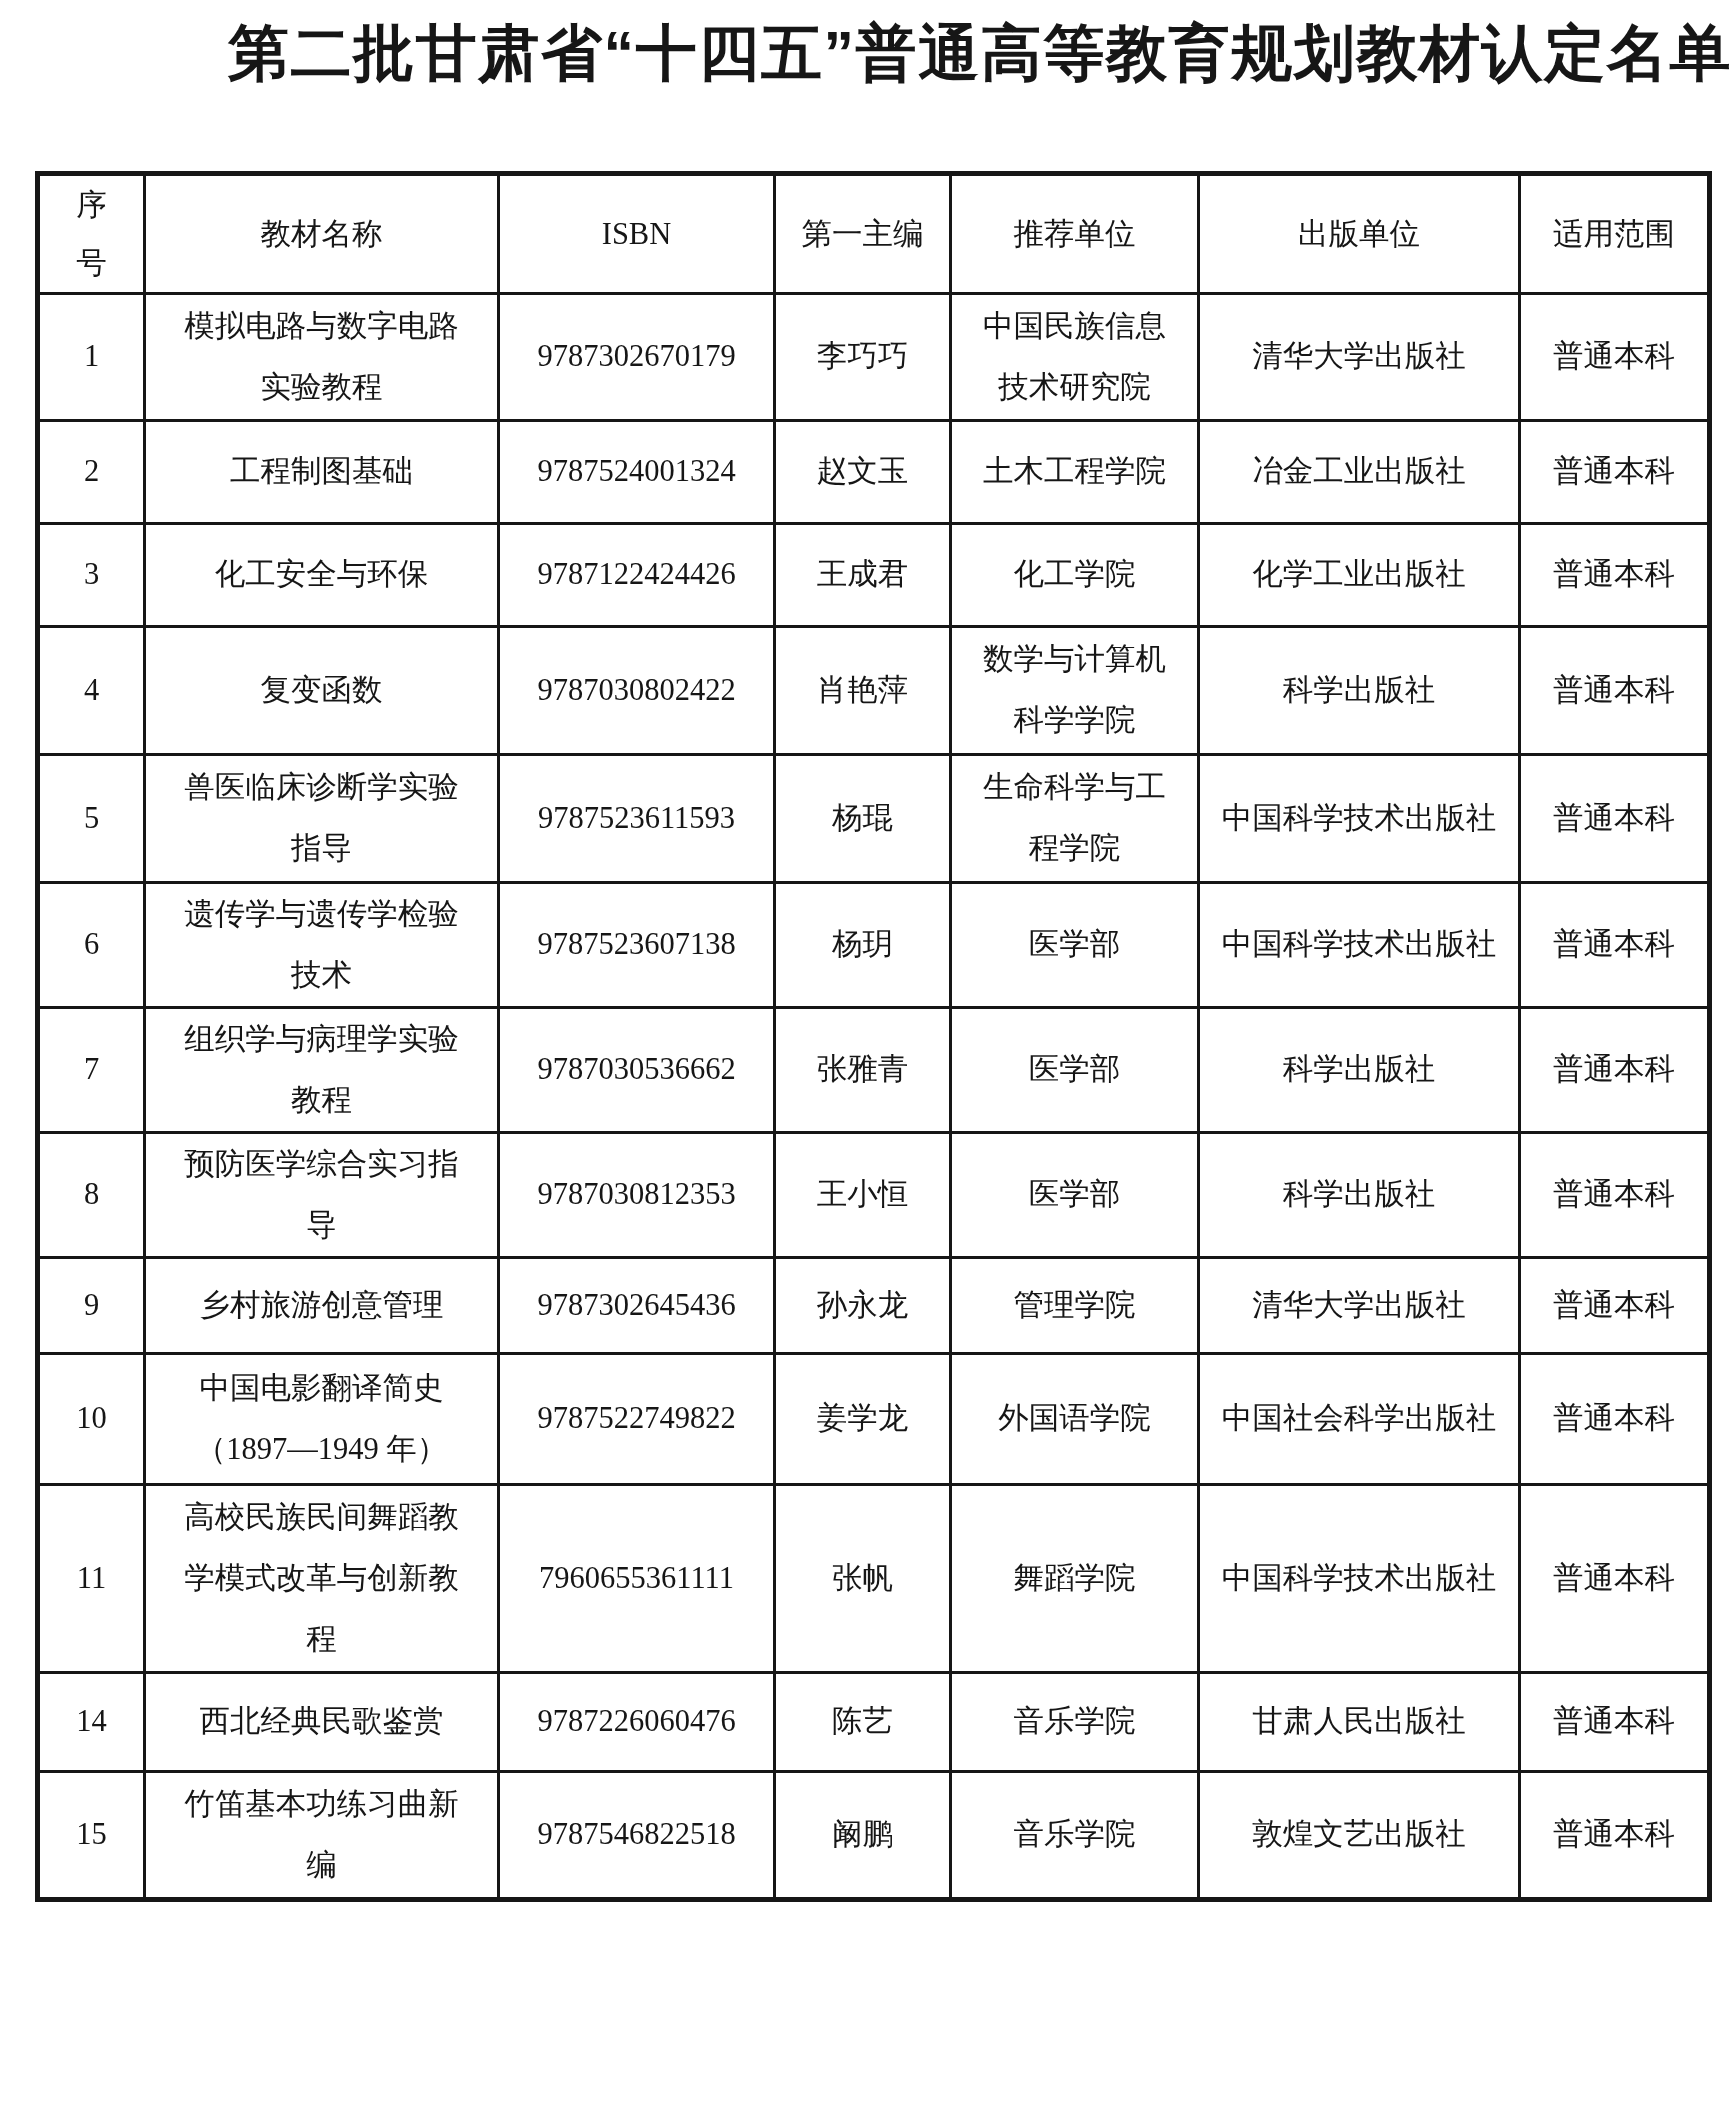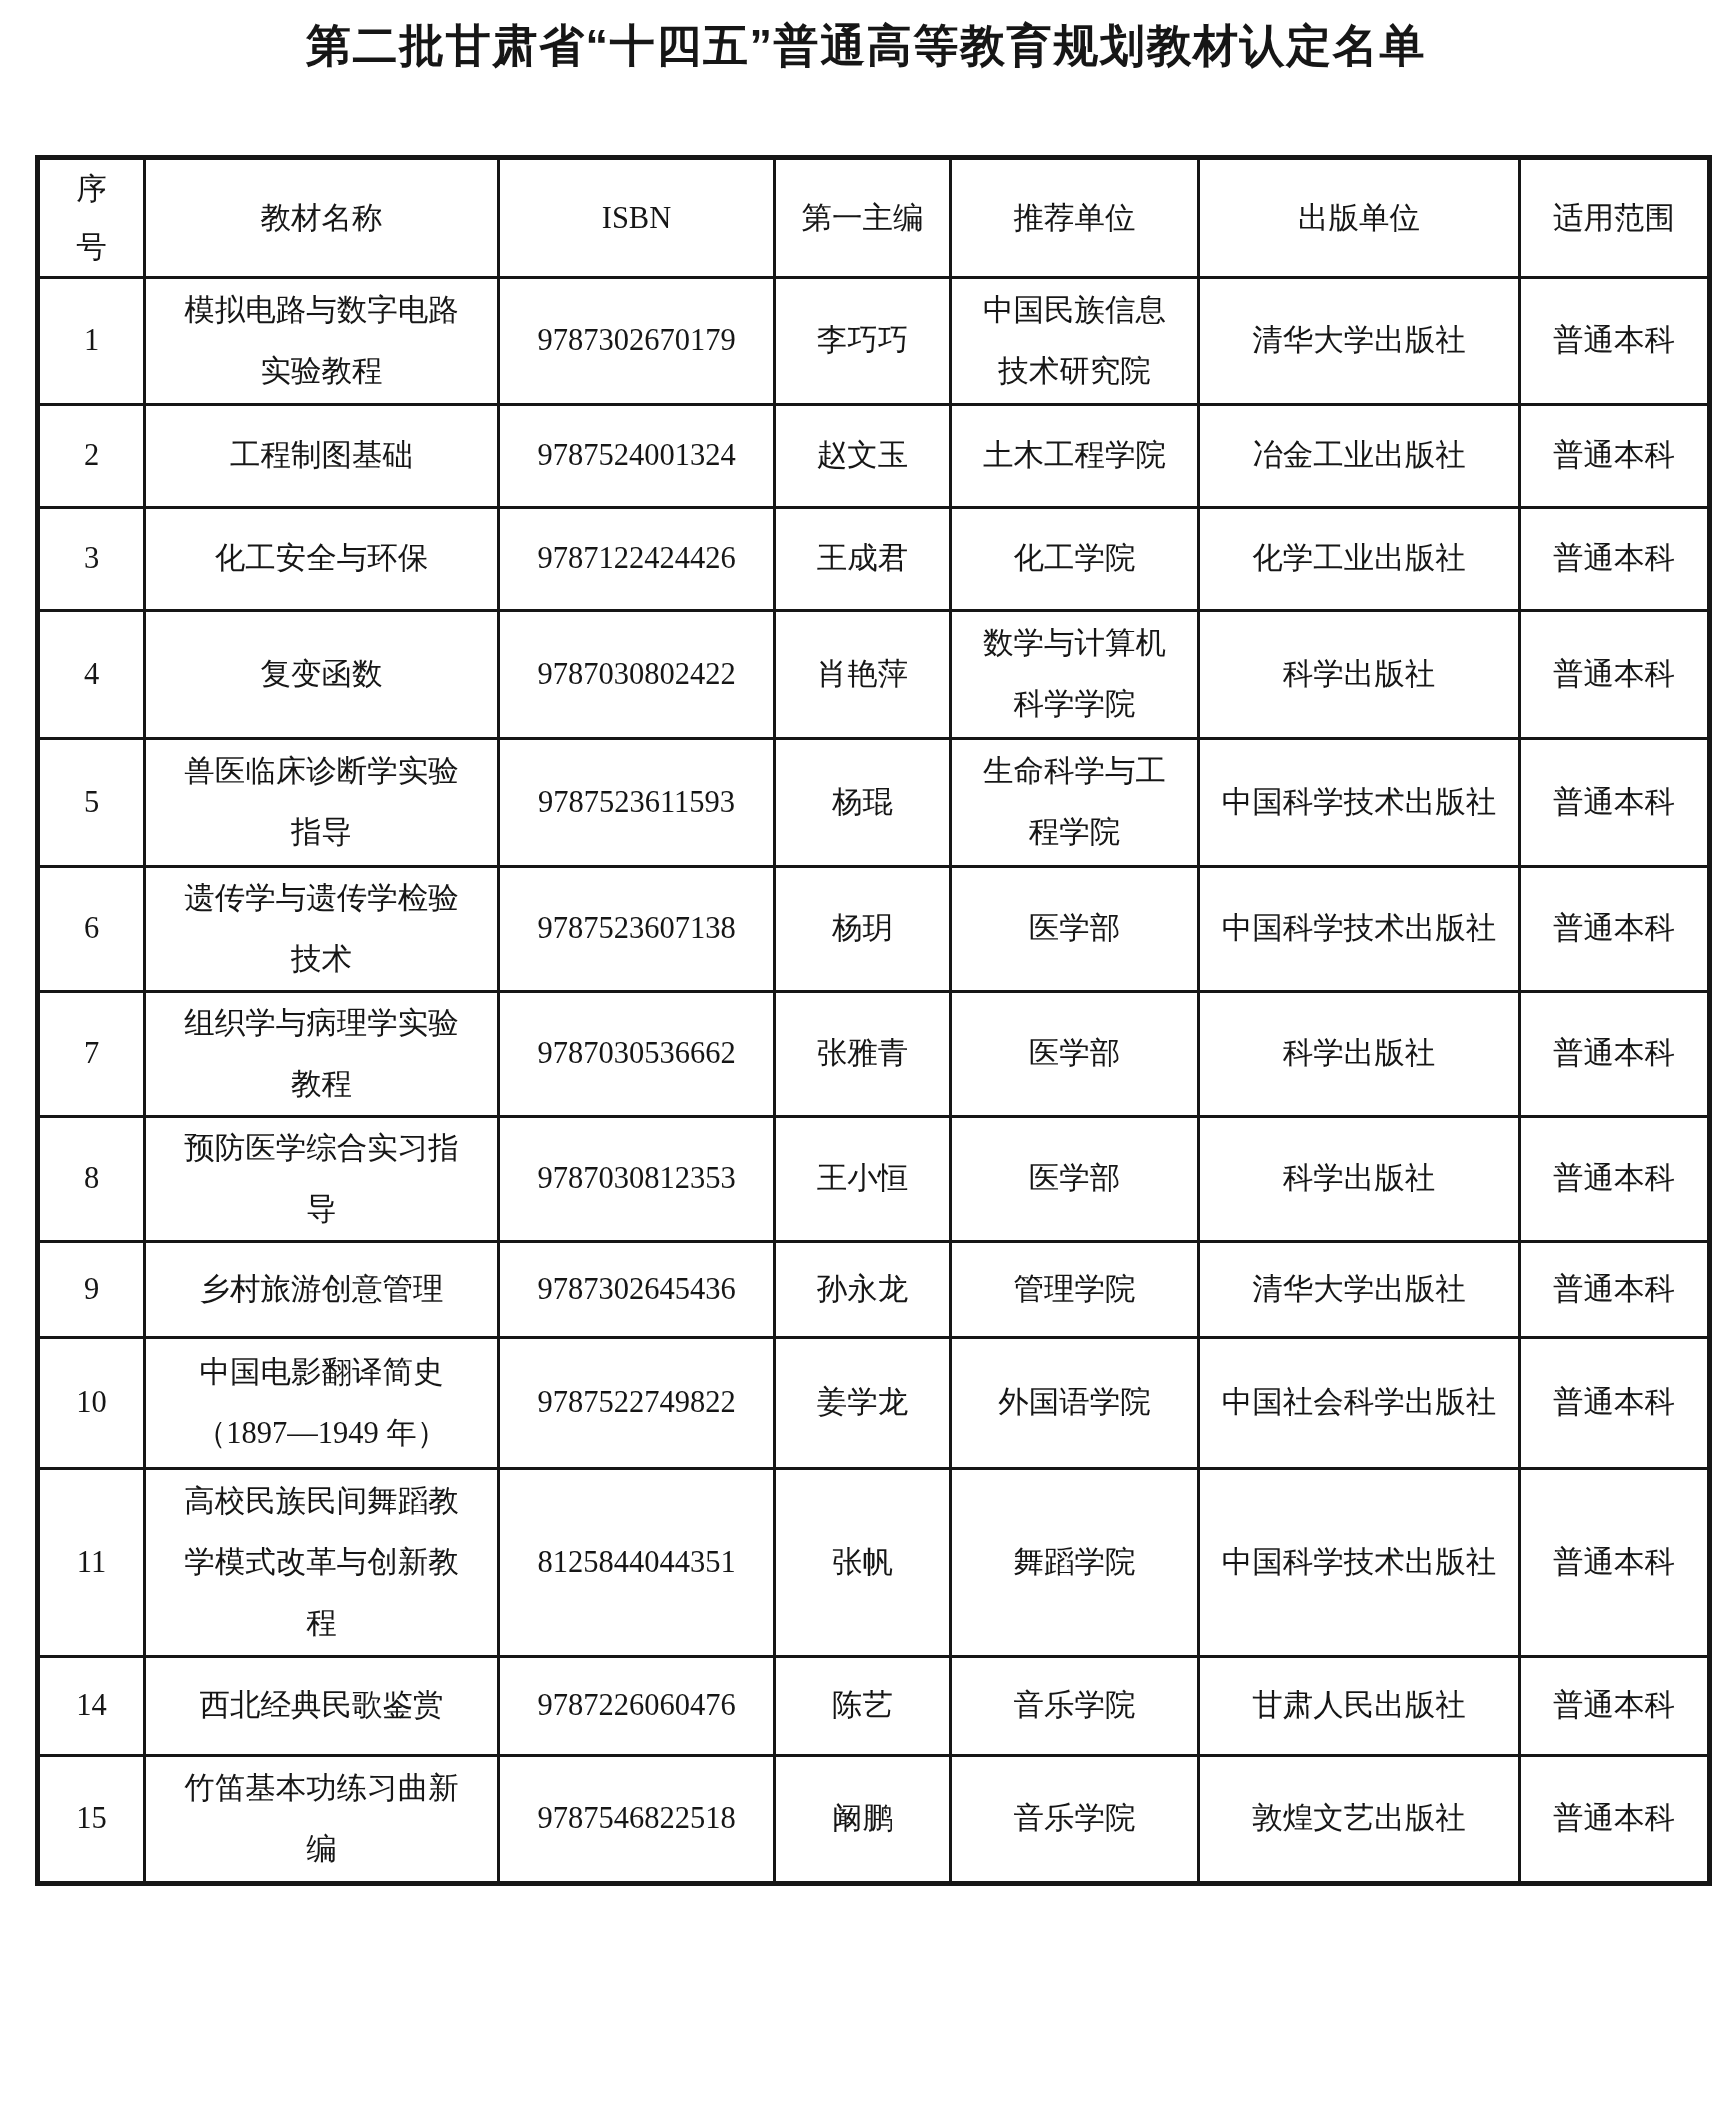--- a/index.html
+++ b/index.html
@@ -8,22 +8,22 @@
     width: 1732px;
     height: 2119px;
     background: var(--paper, #ffffff);
     color: var(--ink, #161616);
     font-family: "Liberation Serif", "DejaVu Serif", serif;
     position: relative;
     overflow: hidden;
   }
   .doc-title {
     margin: 22.5px 0 0 0;
-    text-align: center;
-    font-size: 45px;
+    text-align: right;
+    font-size: 61px;
     font-weight: bold;
     letter-spacing: 1.6px;
     line-height: 1.0;
     color: var(--ink, #161616);
     font-family: "Liberation Sans", "DejaVu Sans", sans-serif;
   }
   table.grid {
     margin: 87px 0 0 35px;
     width: 1671px;
     table-layout: fixed;
@@ -174,21 +174,21 @@
     <td>姜学龙</td>
     <td>外国语学院</td>
     <td>中国社会科学出版社</td>
     <td>普通本科</td>
   </tr>
       <tr style="height: 188px;">
     <td>11</td>
     <td>高校民族民间舞蹈教
 学模式改革与创新教
 程</td>
-    <td>8125844044351</td>
+    <td>7960655361111</td>
     <td>张帆</td>
     <td>舞蹈学院</td>
     <td>中国科学技术出版社</td>
     <td>普通本科</td>
   </tr>
       <tr style="height: 99px; font-family: Liberation Serif, serif;">
     <td>14</td>
     <td>西北经典民歌鉴赏</td>
     <td>9787226060476</td>
     <td>陈艺</td>

